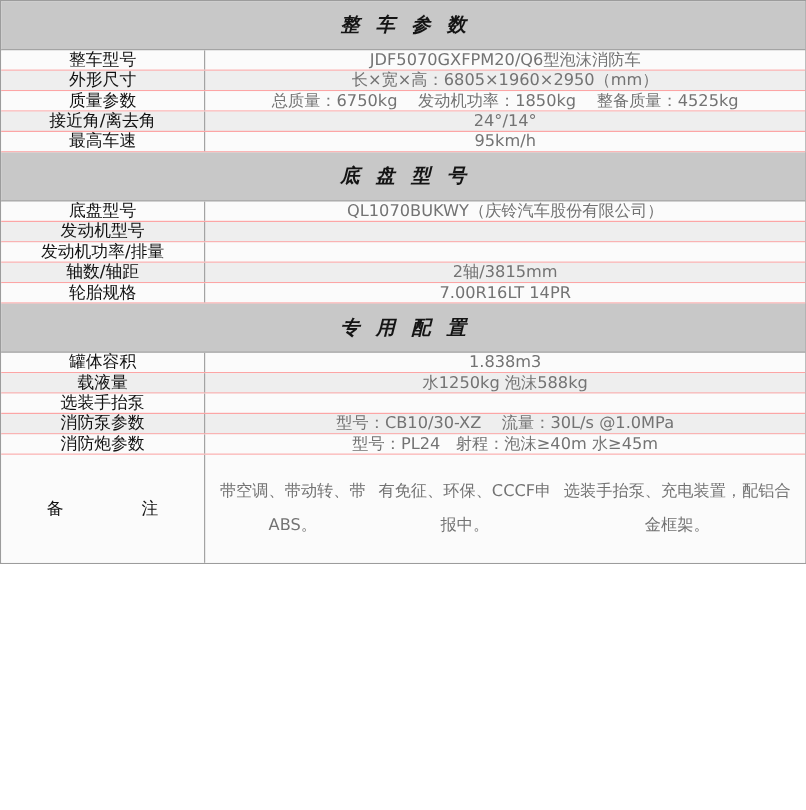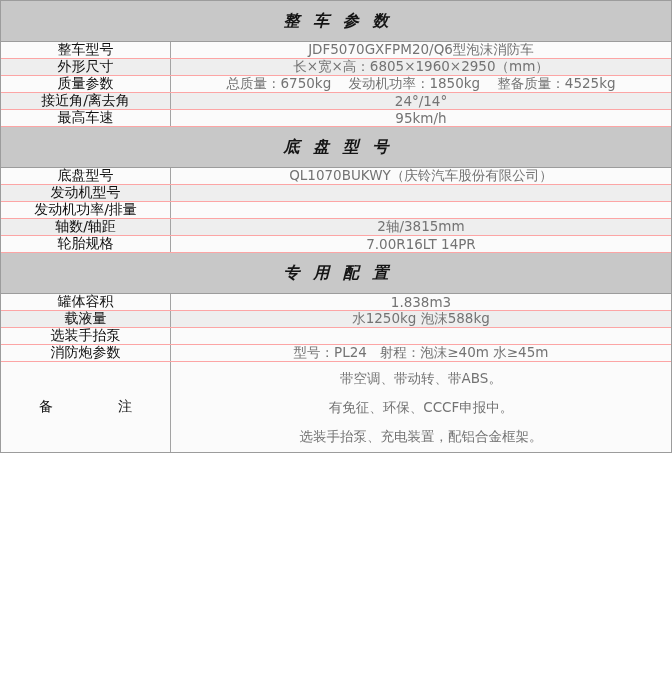--- a/index.html
+++ b/index.html
@@ -63,21 +63,21 @@
   }
   .spec-row.notes-row{ height:90px; background:#fbfbfb; }
   .notes-label{
     width:100%;
     display:flex;
     justify-content:space-between;
     padding:0 38px;
     box-sizing:border-box;
   }
   .notes-value{
-    flex-direction:column;
+    flex-direction:row;
     justify-content:center;
     gap:0;
   }
   .notes-value .note-line{
     line-height:29px;
     display:block;
   }
 </style>
 </head>
 <body>
@@ -140,20 +140,24 @@
     <div class="label-cell">罐体容积</div>
     <div class="value-cell">1.838m3</div>
   </div>
   <div class="spec-row alt">
     <div class="label-cell">载液量</div>
     <div class="value-cell">水1250kg 泡沫588kg</div>
   </div>
   <div class="spec-row">
     <div class="label-cell">选装手抬泵</div>
   </div>
+  <div class="spec-row alt">
+    <div class="label-cell">消防泵参数</div>
+    <div class="value-cell">型号：CB10/30-XZ    流量：30L/s @1.0MPa</div>
+  </div>
   <div class="spec-row">
     <div class="label-cell">消防炮参数</div>
     <div class="value-cell">型号：PL24   射程：泡沫≥40m 水≥45m</div>
   </div>
 
   <div class="spec-row notes-row">
     <div class="label-cell">
       <span class="notes-label">
         <span>备</span>
         <span>注</span>

